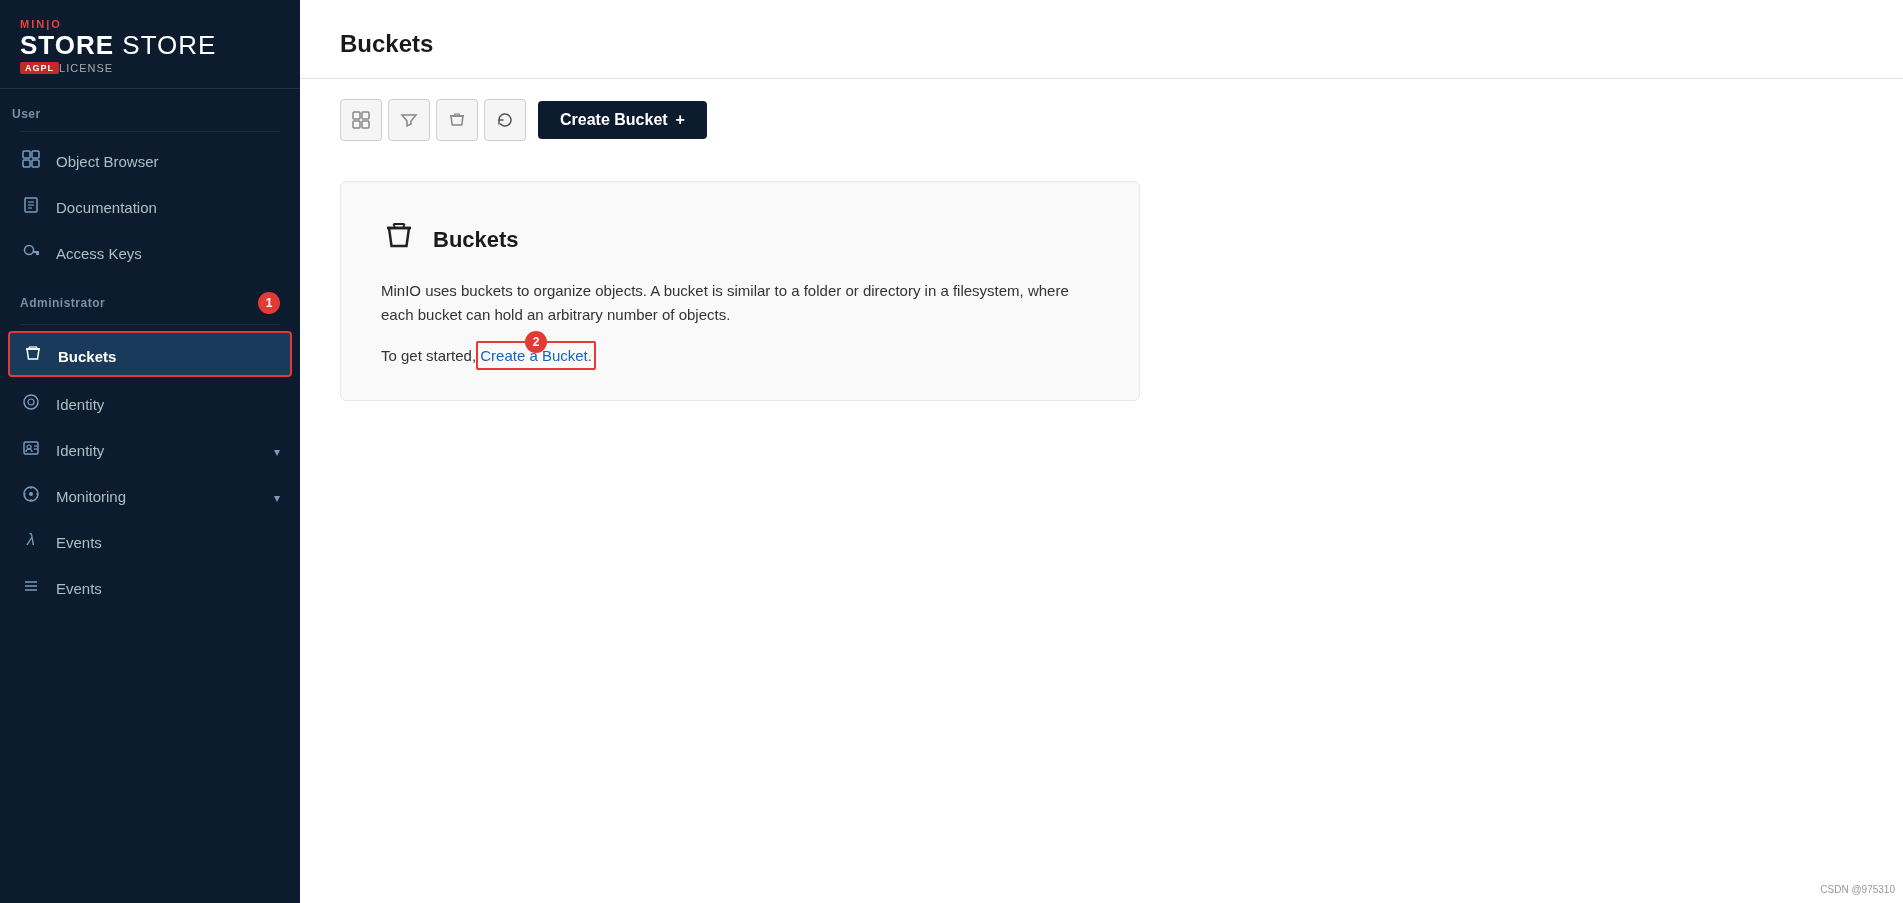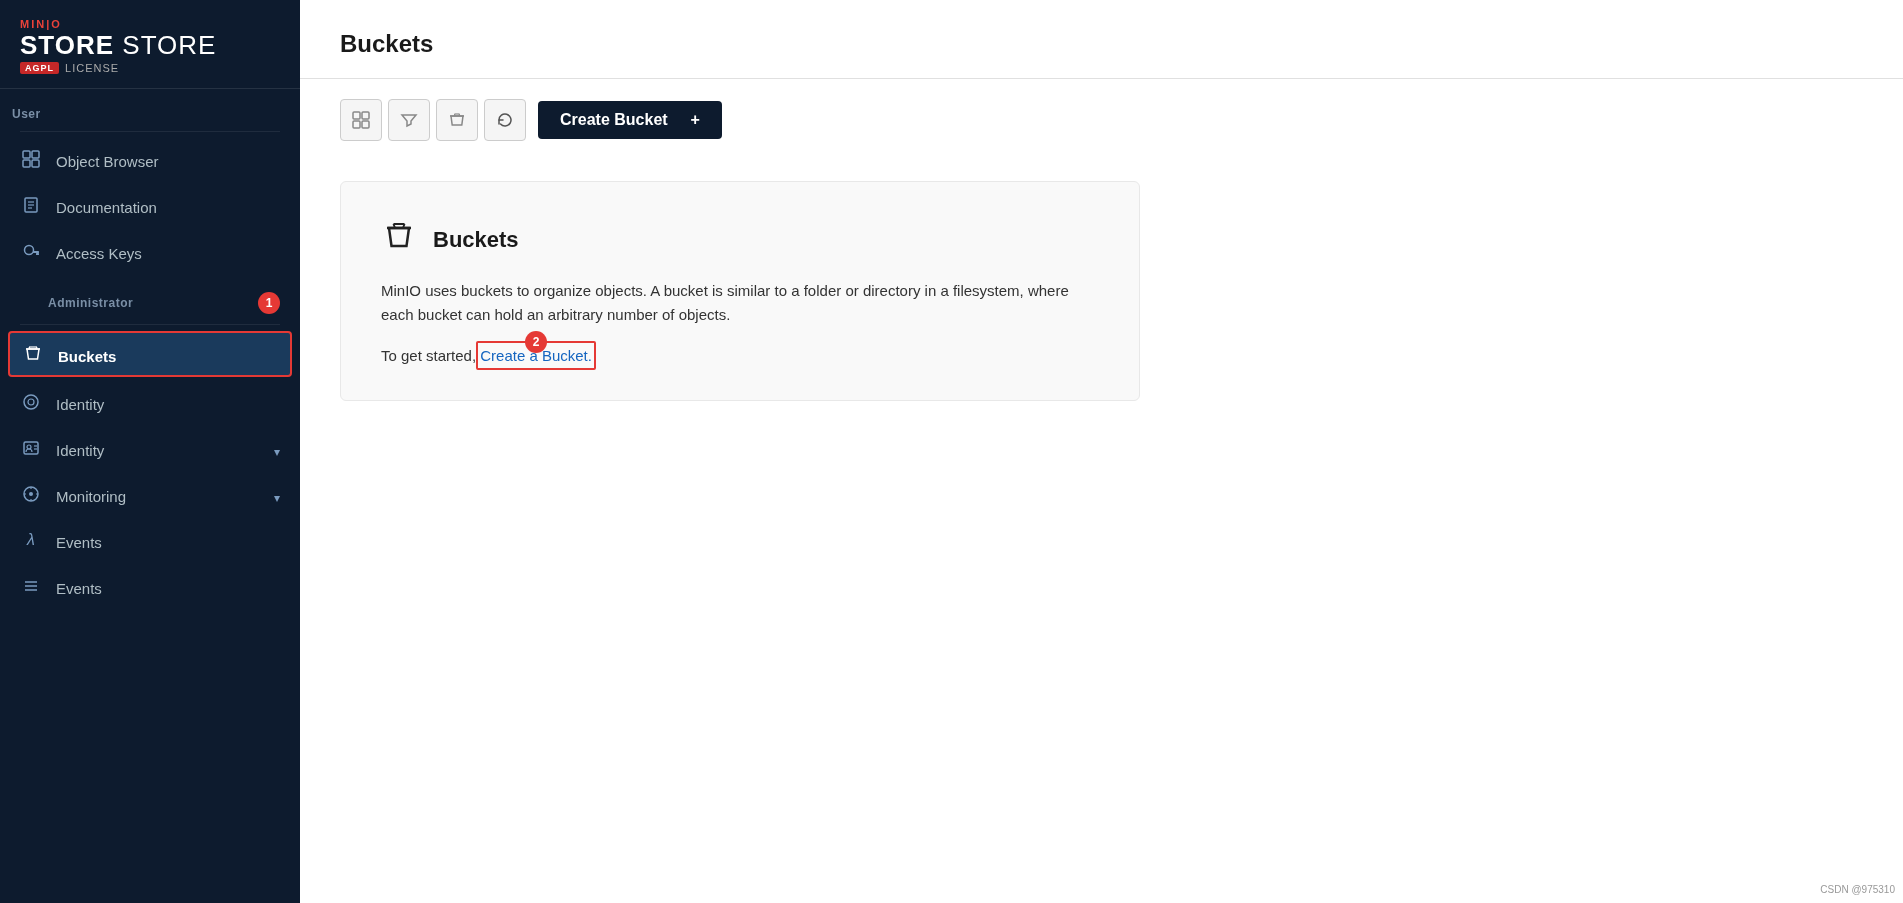--- a/index.html
+++ b/index.html
@@ -41,21 +41,20 @@
       font-weight: 900;
       color: #fff;
       letter-spacing: 1px;
       line-height: 1;
     }
     .logo-object-store span { font-weight: 400; margin-top: 20px; }
 
     .logo-license {
       display: flex;
       align-items: center;
-      gap: 6px;
       margin-top: 4px;
     }
     .logo-license .license-badge {
       background: #c62828;
       color: #fff;
       font-size: 9px;
       font-weight: 700;
       padding: 1px 5px;
       border-radius: 2px;
       letter-spacing: 1px;
@@ -126,21 +125,20 @@
       display: flex;
       align-items: center;
       padding: 18px 20px 6px 20px;
     }
     .admin-section-label {
       font-size: 12px;
       color: #7a8fa6;
       font-weight: 600;
       letter-spacing: 0.5px;
       flex: 1;
-      margin-left: 28px;
     }
     .admin-badge {
       background: #e53935;
       color: #fff;
       font-size: 11px;
       font-weight: 700;
       width: 20px;
       height: 20px;
       border-radius: 50%;
       display: flex;
@@ -194,21 +192,21 @@
       background: #0d1b2e;
       color: #fff;
       border: none;
       border-radius: 4px;
       padding: 10px 22px;
       font-size: 16px;
       font-weight: 600;
       cursor: pointer;
       display: flex;
       align-items: center;
-      gap: 23px;
+      gap: 8px;
       margin-left: 6px;
       transition: background 0.15s;
     }
 
     .content-area {
       padding: 20px 40px;
       flex: 1;
     }
 
     .info-card {

